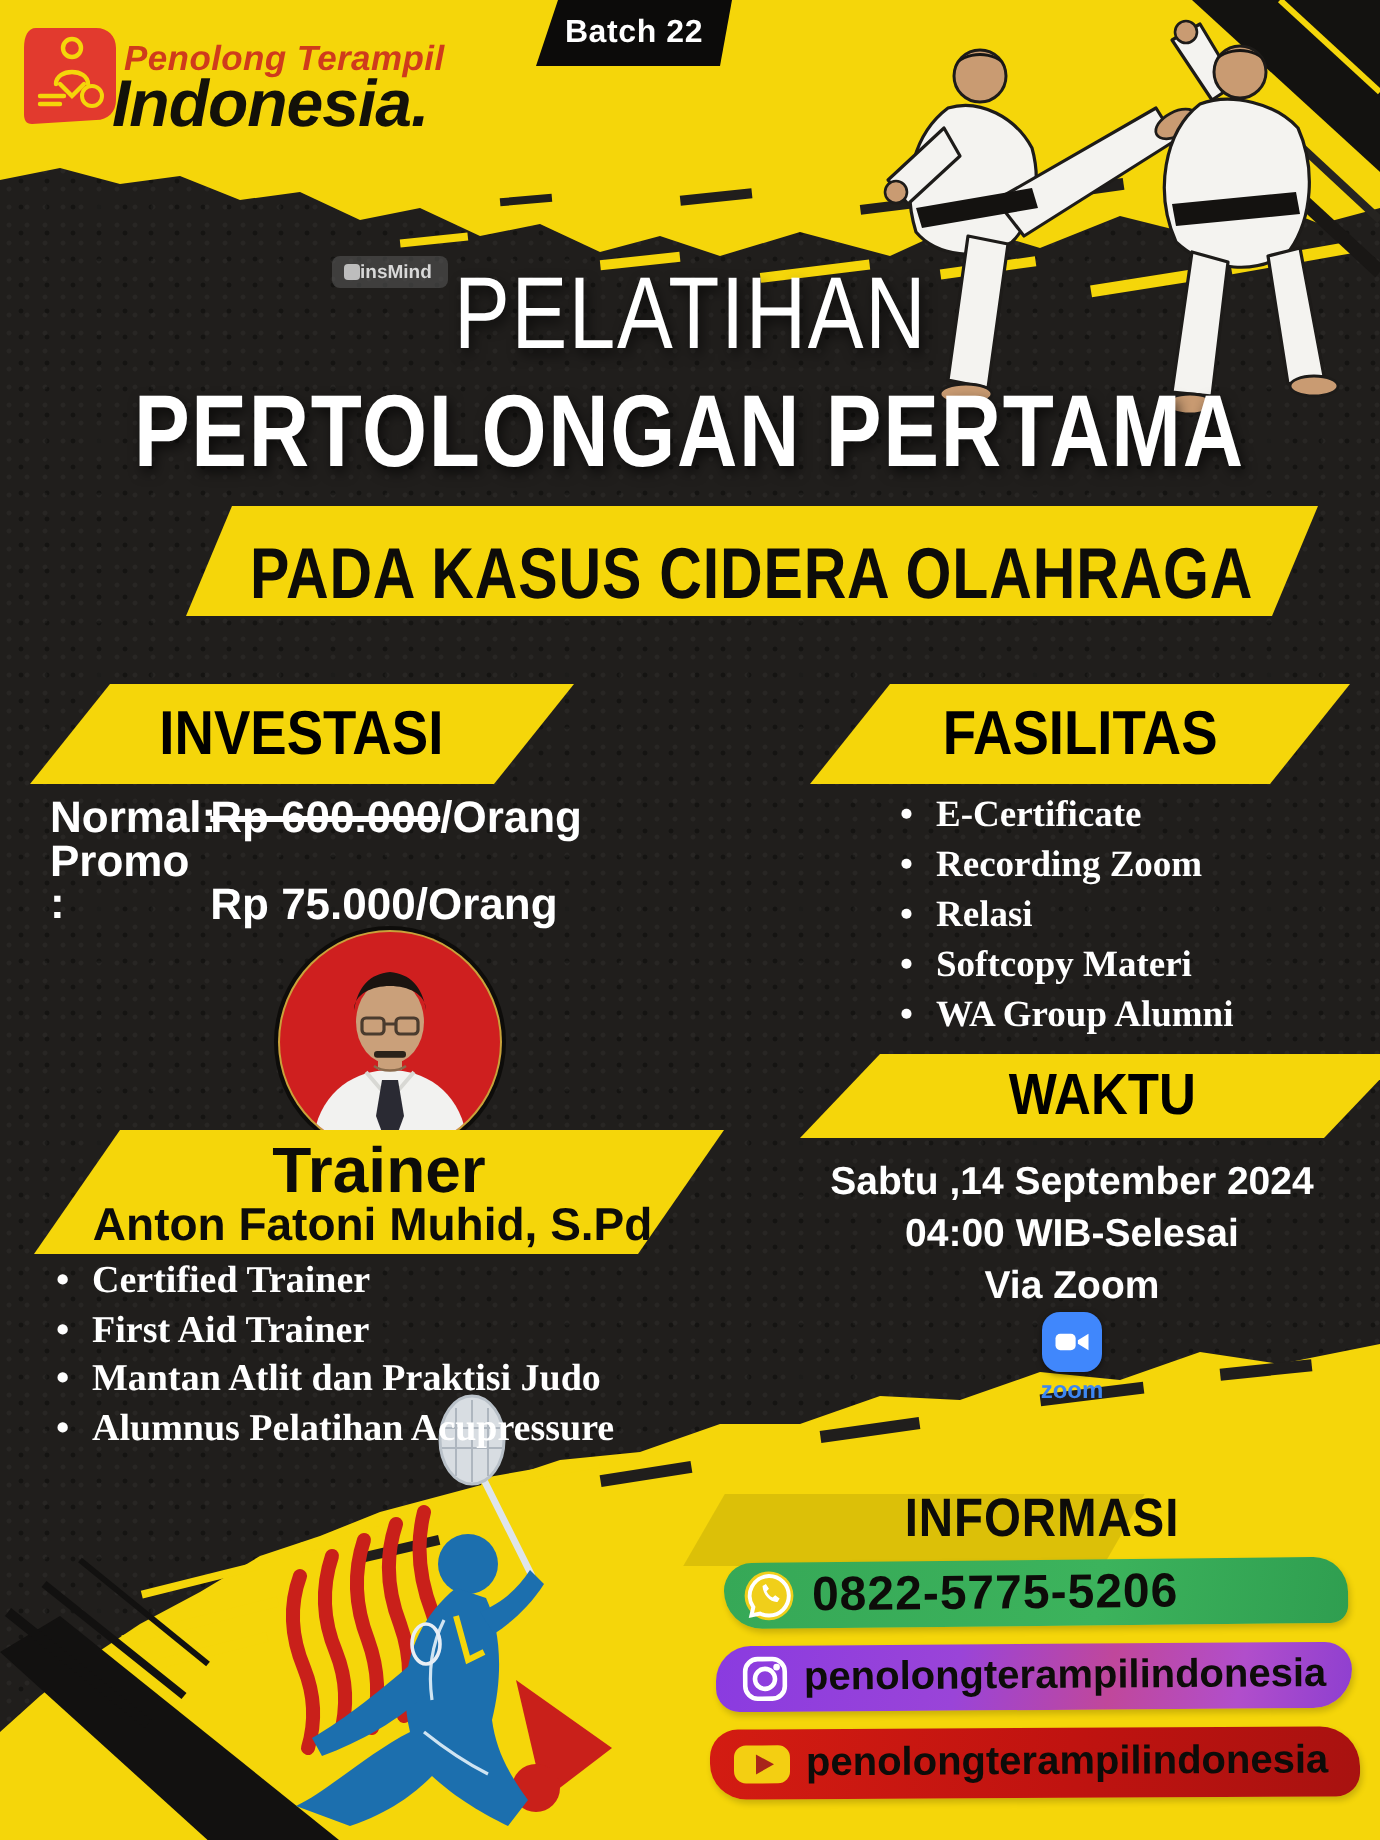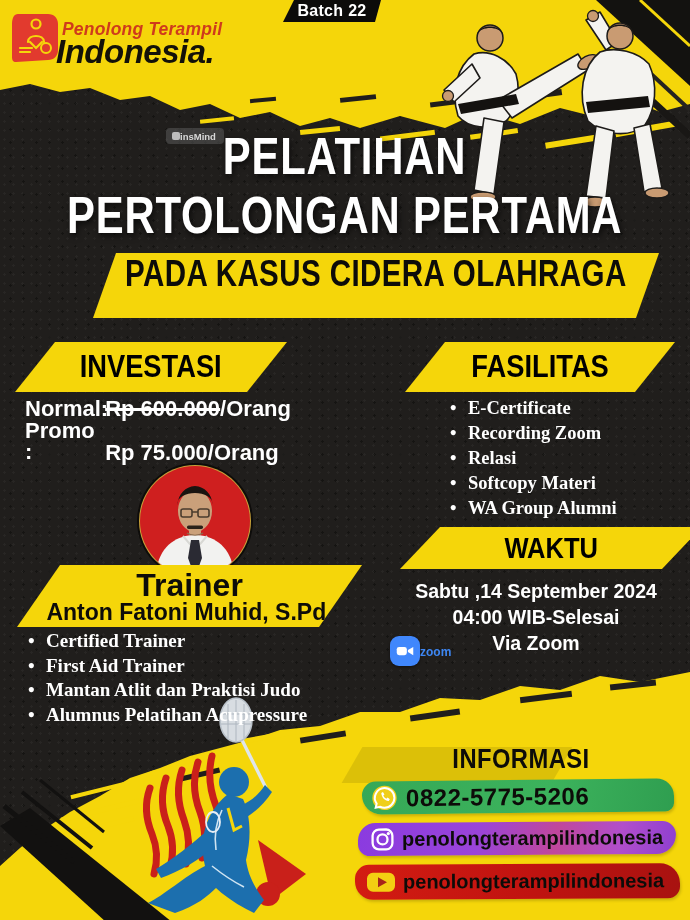--- a/index.html
+++ b/index.html
@@ -16,47 +16,47 @@
   .abs{position:absolute;}
   svg{display:block;}
   .condensed{display:inline-block;transform:scaleX(.82);transform-origin:50% 50%;white-space:nowrap;}
   .condensed2{display:inline-block;transform:scaleX(.88);transform-origin:50% 50%;white-space:nowrap;}
 
   
   #topband{left:0;top:0;z-index:1;}
   #karate{left:428px;top:4px;z-index:2;}
 
   .badge{
-    left:283px;top:0;width:98px;height:22px;z-index:4;background:#0c0b0a;
+    left:268px;top:0;width:98px;height:33px;z-index:4;background:#0c0b0a;
     clip-path:polygon(11px 0,100% 0,calc(100% - 6px) 100%,0 100%);
     display:flex;align-items:center;justify-content:center;
     color:#fff;font-size:16px;font-weight:700;letter-spacing:.3px;
   }
 
   .brand{left:10px;top:12px;z-index:4;width:260px;height:68px;}
   .brand-top{position:absolute;left:52px;top:7px;color:#cf3b1c;font-size:17.5px;font-weight:800;font-style:italic;letter-spacing:.2px;}
   .brand-bottom{position:absolute;left:46px;top:21px;color:#131109;font-size:33px;font-weight:800;font-style:italic;letter-spacing:-.5px;}
 
   .watermark{
     left:166px;top:128px;z-index:5;height:16px;padding:0 8px 0 6px;
     background:rgba(90,90,90,.55);border-radius:4px;display:flex;align-items:center;gap:0;
     color:#d8d8d8;font-size:9.5px;font-weight:600;
   }
   .wm-dot{width:8px;height:8px;border-radius:2px;background:#bdbdbd;display:inline-block;}
 
   .title1{left:0;top:127px;width:690px;text-align:center;z-index:3;color:#fff;
-    font-size:51px;font-weight:700;letter-spacing:1px;text-shadow:2px 3px 7px rgba(0,0,0,.65);}
+    font-size:51px;font-weight:400;letter-spacing:1px;text-shadow:2px 3px 7px rgba(0,0,0,.65);}
   .title2{left:0;top:186px;width:690px;text-align:center;z-index:3;color:#fff;
     font-size:51px;font-weight:800;letter-spacing:1px;text-shadow:2px 3px 7px rgba(0,0,0,.65);}
 
   .banner{background:#f5d60a;}
   .subtitle-banner{
-    left:93px;top:253px;width:566px;height:65px;z-index:3;
+    left:93px;top:253px;width:566px;height:55px;z-index:3;
     clip-path:polygon(23px 0,100% 0,calc(100% - 23px) 100%,0 100%);
-    display:flex;align-items:flex-start;justify-content:center;
+    display:flex;align-items:flex-end;justify-content:center;
     color:#0d0c09;font-size:36px;font-weight:800;letter-spacing:.5px;
   }
 
   .section-head{
     z-index:3;clip-path:polygon(40px 0,100% 0,calc(100% - 40px) 100%,0 100%);
     display:flex;align-items:center;justify-content:center;
     color:#000000;font-weight:800;
   }
   #investasi-head{left:15px;top:342px;width:272px;height:50px;font-size:31px;}
   #fasilitas-head{left:405px;top:342px;width:270px;height:50px;font-size:31px;}
@@ -73,21 +73,21 @@
 
   .blist{z-index:3;margin:0;padding:0;list-style:none;color:#fff;font-weight:700;}
   .blist li{position:relative;padding-left:18px;font-family:Liberation Serif, serif;}
   .blist li::before{content:"•";position:absolute;left:0;top:0;}
   #fasilitas-list{left:450px;top:396px;font-size:18.5px;line-height:25px;}
   #cred-list{left:28px;top:629px;font-size:19px;line-height:24.6px;}
 
   #trainer-photo{left:135px;top:461px;z-index:3;}
 
   .waktu-lines{left:390px;top:578px;width:292px;z-index:3;text-align:center;color:#fff;font-weight:700;font-size:19.5px;line-height:26px;}
-  .zoom-wrap{left:390px;top:636px;width:292px;z-index:3;display:flex;flex-direction:row;align-items:center;}
+  .zoom-wrap{left:390px;top:656px;width:292px;z-index:3;display:flex;flex-direction:column;align-items:center;}
   .zoom-btn{width:30px;height:30px;border-radius:9px;background:#4087fc;display:flex;align-items:center;justify-content:center;box-shadow:0 1px 3px rgba(0,0,0,.5);}
   .zoom-cap{color:#3d86f2;font-size:12px;font-weight:700;margin-top:2px;}
 
   #footer-art{left:0;top:660px;z-index:1;}
 
   .informasi-shadow{left:352px;top:747px;width:210px;height:36px;background:rgba(0,0,0,.10);
     transform:skewX(-30deg);z-index:2;}
   .informasi-head{left:406px;top:744px;width:230px;z-index:3;text-align:center;color:#0d0c09;font-size:27px;font-weight:800;letter-spacing:.5px;}
 
   .bar{z-index:3;display:flex;align-items:center;color:#0d0c09;font-weight:800;box-shadow:1px 2px 3px rgba(0,0,0,.18);}

